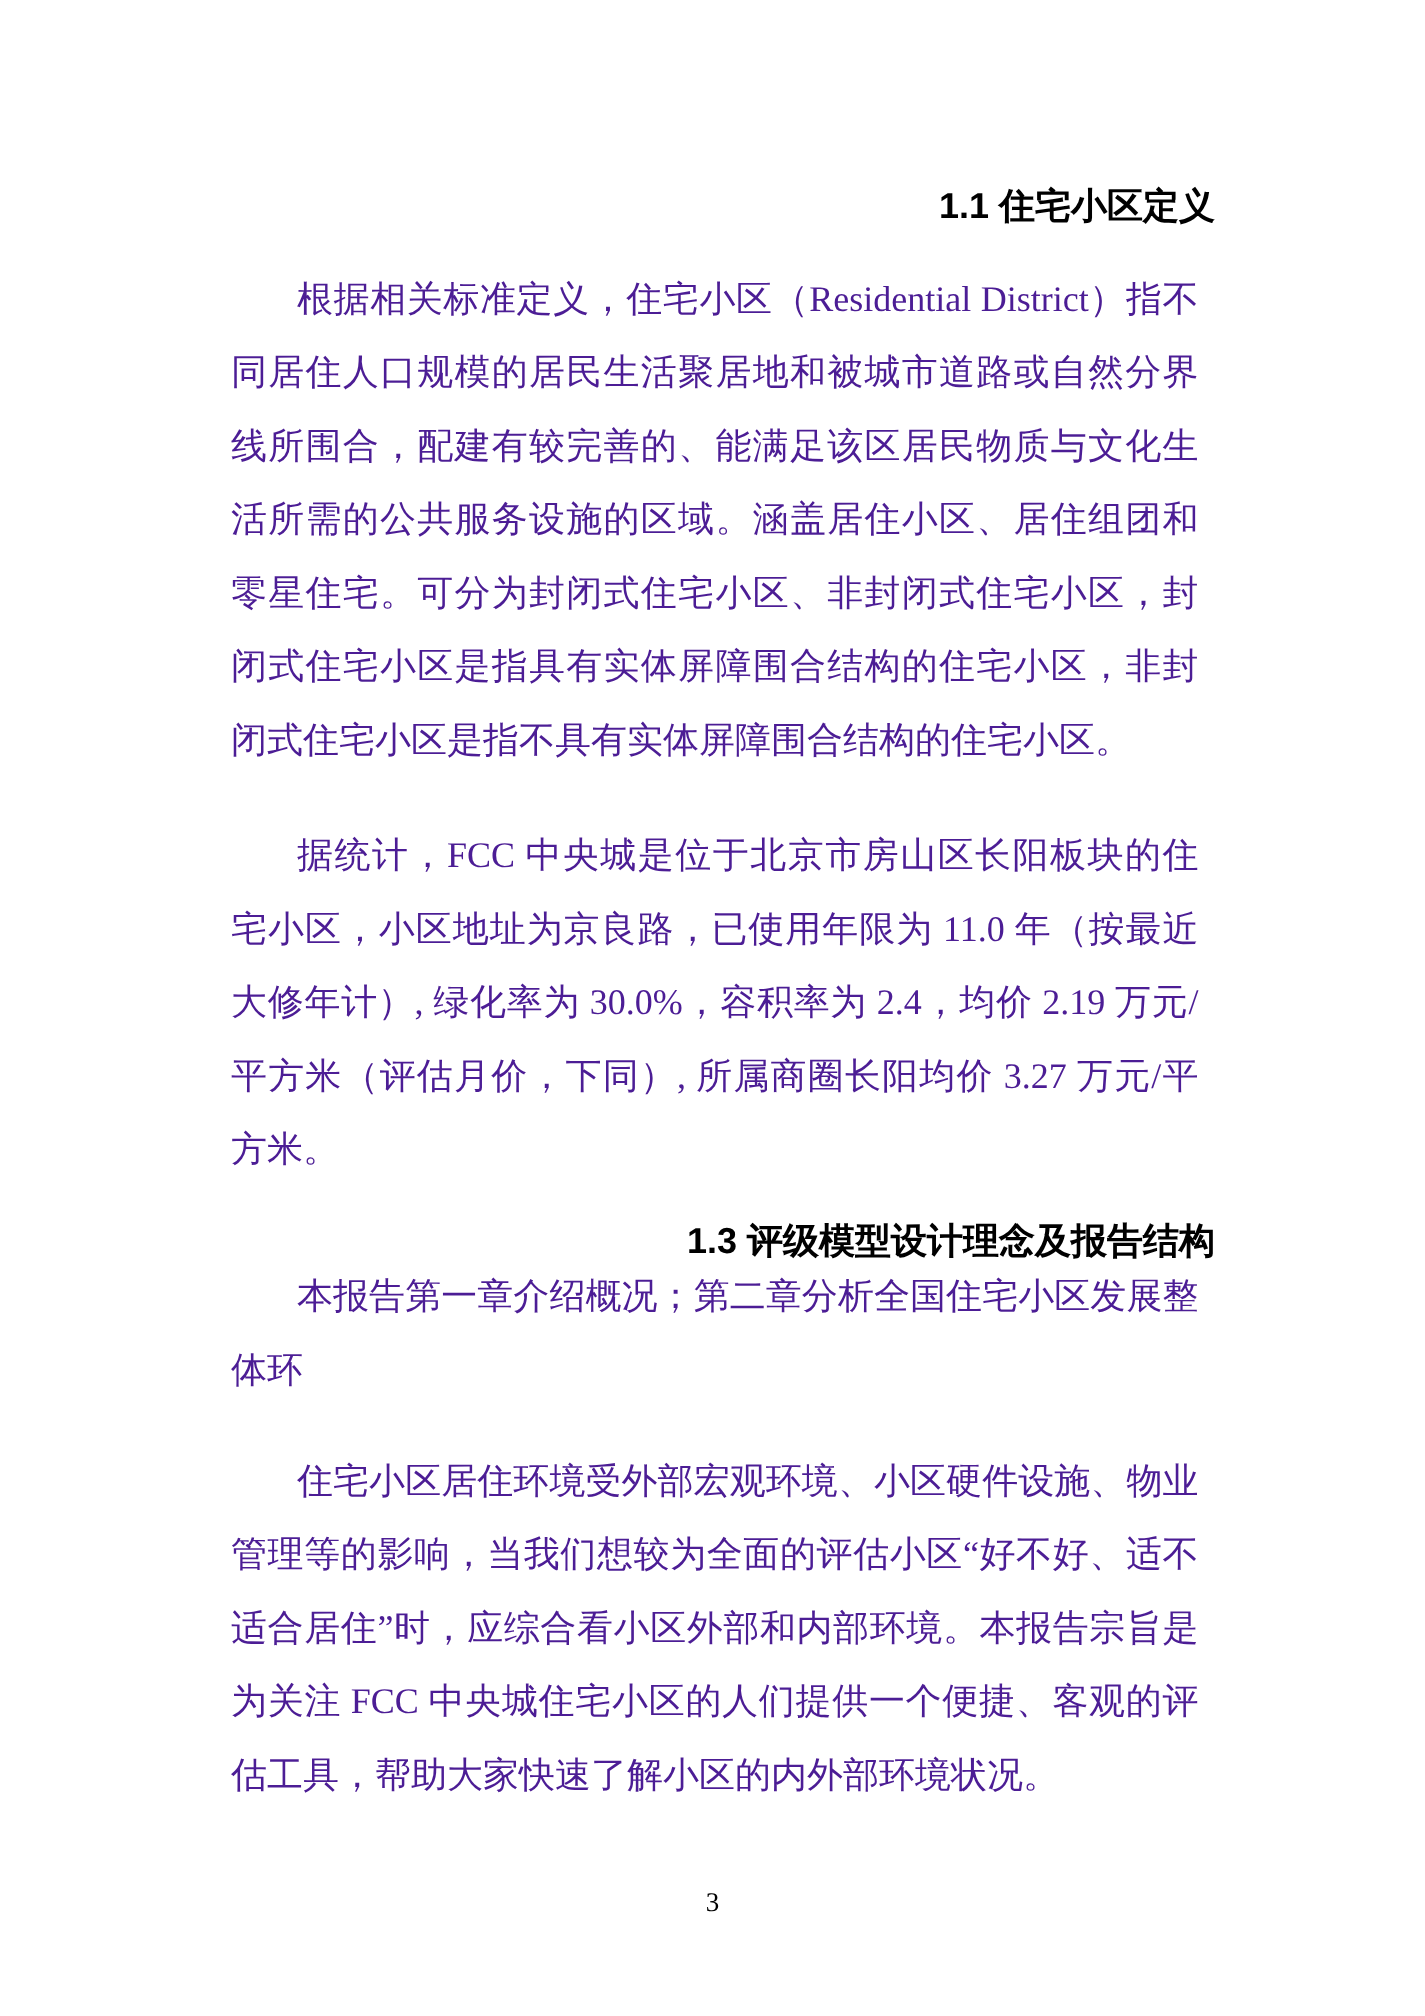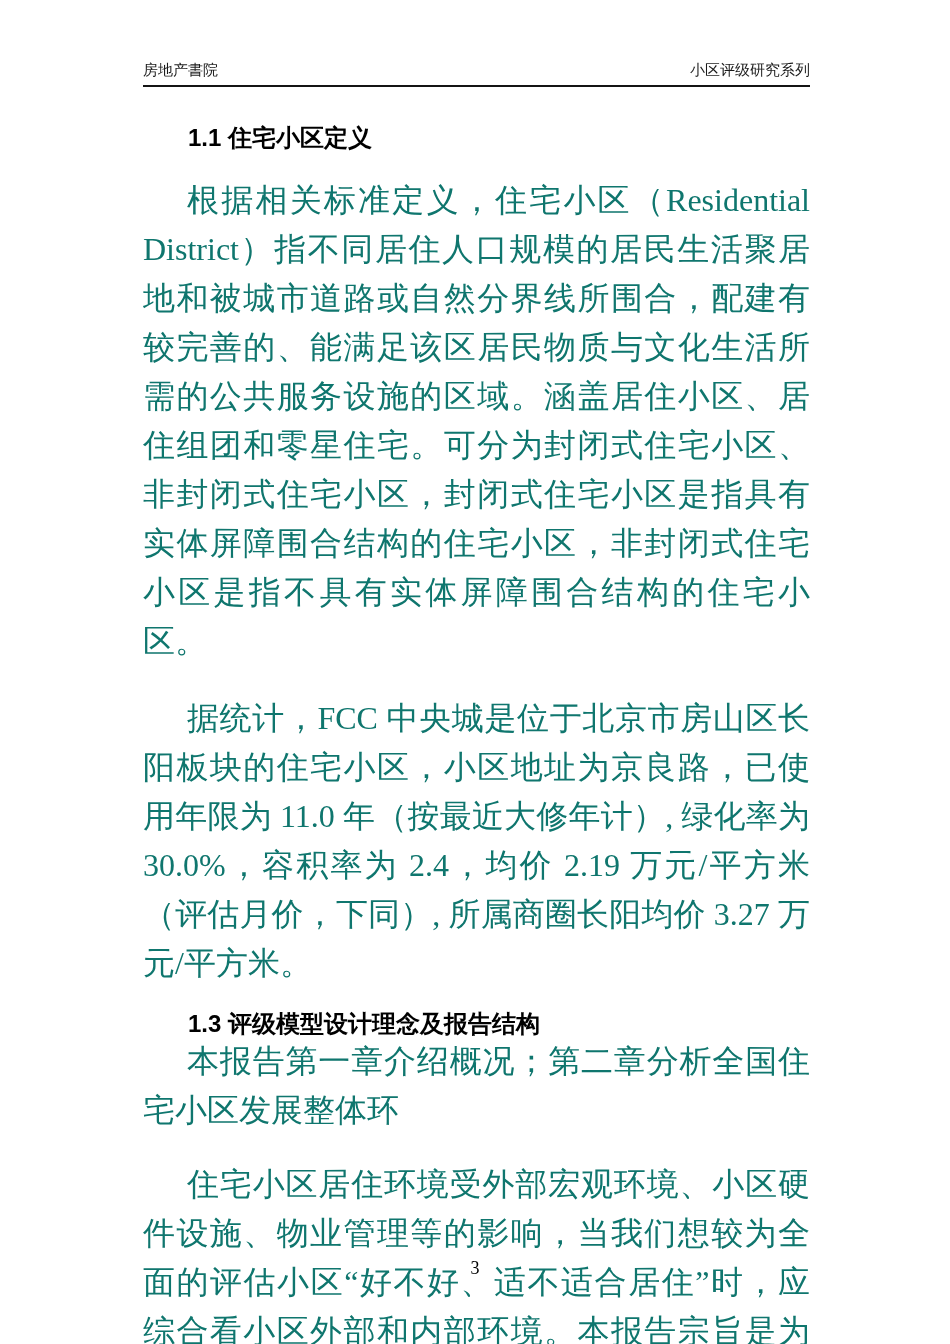--- a/index.html
+++ b/index.html
@@ -52,31 +52,32 @@
     letter-spacing: 1px;
   }
   .section-heading {
     margin: 0;
     padding-left: 45px;
     font-family: "Liberation Sans", "DejaVu Sans", sans-serif;
     font-size: 24px;
     line-height: 27px;
     font-weight: bold;
     color: #000000;
+    text-align: right;
   }
   .sh-1 { margin-top: 35px; }
   .sh-2 { margin-top: 28px; }
   .sh-3 { margin-top: 22px; }
   .body-para {
-    margin: 0;
-    font-size: 32px;
+    margin: 11px;
+    font-size: 24px;
     line-height: 49px;
     text-align: justify;
     text-indent: 44px;
-    color: #0f766e;
+    color: #4c1d95;
     word-break: break-word;
   }
   .bp-1 { margin-top: 25px; }
   .bp-2 { margin-top: 28px; }
   .bp-3 { margin-top: 25px; }
   .bp-4 { margin-top: 0; }
   
   .page-footer {
     position: absolute;
     left: 0;
@@ -86,24 +87,20 @@
     font-family: "Liberation Serif", "DejaVu Serif", serif;
     font-size: 18px;
     color: #000000;
   }
 </style>
 </head>
 <body>
 
 <div class="page">
 
-  <div class="page-header">
-    <span>房地产書院</span>
-    <span>小区评级研究系列</span>
-  </div>
 
   <div class="content">
 
 
     <h2 class="section-heading sh-1">1.1 住宅小区定义</h2>
     <p class="body-para bp-1">根据相关标准定义，住宅小区（Residential District）指不同居住人口规模的居民生活聚居地和被城市道路或自然分界线所围合，配建有较完善的、能满足该区居民物质与文化生活所需的公共服务设施的区域。涵盖居住小区、居住组团和零星住宅。可分为封闭式住宅小区、非封闭式住宅小区，封闭式住宅小区是指具有实体屏障围合结构的住宅小区，非封闭式住宅小区是指不具有实体屏障围合结构的住宅小区。</p>
 
     <p class="body-para bp-2">据统计，FCC 中央城是位于北京市房山区长阳板块的住宅小区，小区地址为京良路，已使用年限为 11.0 年（按最近大修年计）, 绿化率为 30.0%，容积率为 2.4，均价 2.19 万元/平方米（评估月价，下同）, 所属商圈长阳均价 3.27 万元/平方米。</p>
 
     <h2 class="section-heading sh-3">1.3 评级模型设计理念及报告结构</h2>

